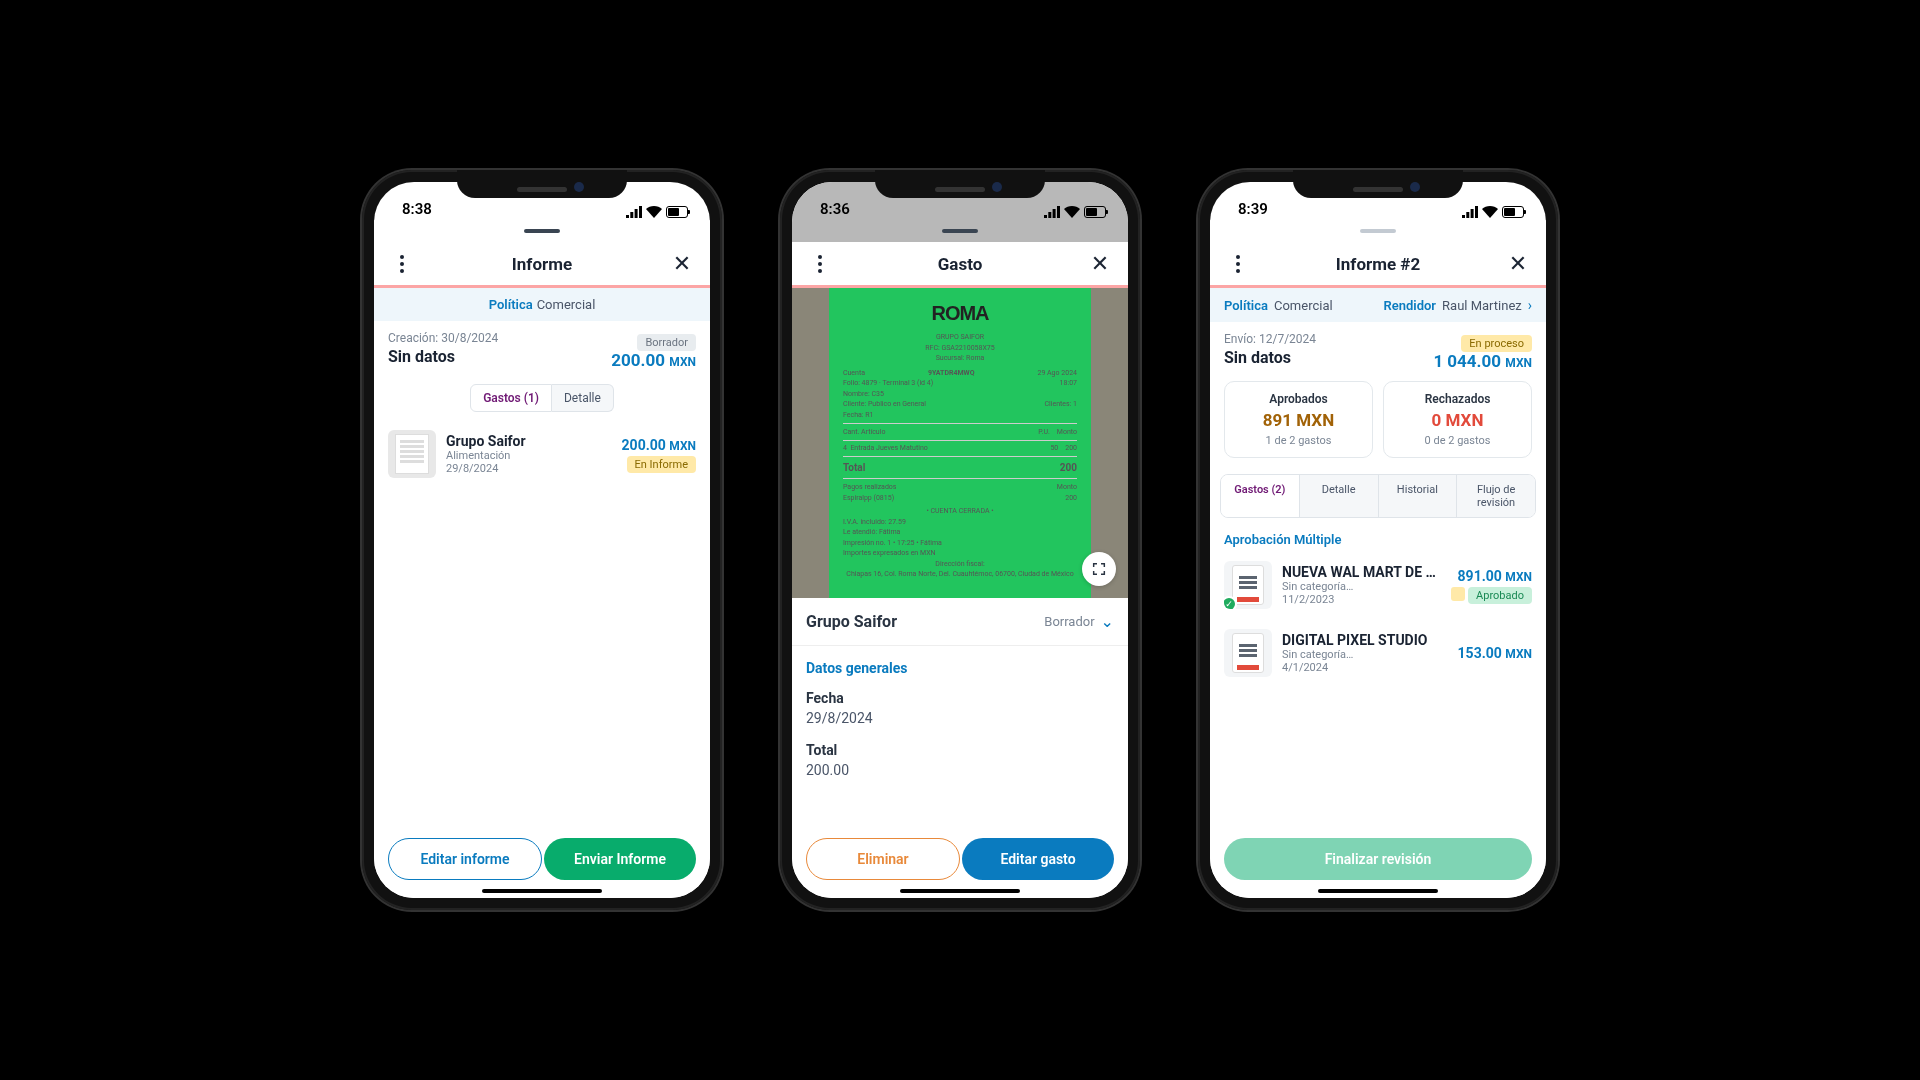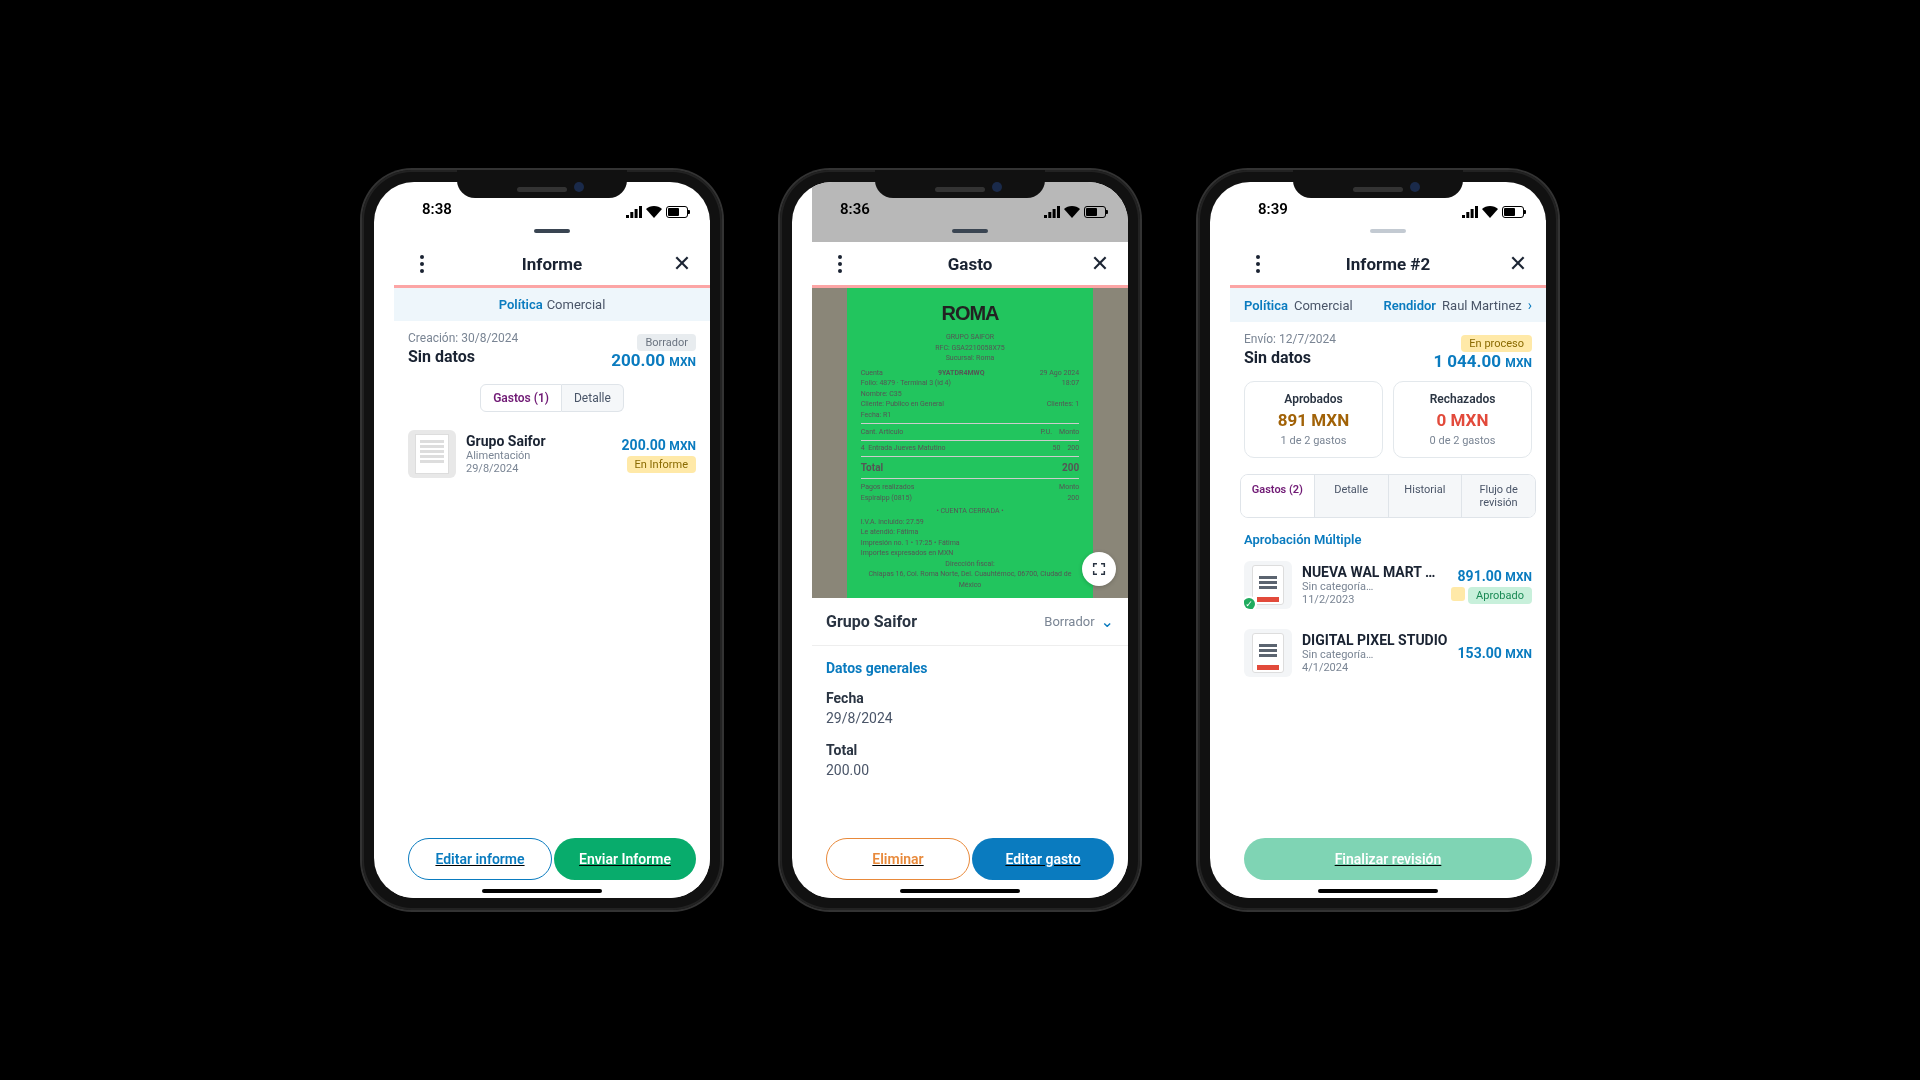--- a/index.html
+++ b/index.html
@@ -16,21 +16,21 @@
   .phone-frame::after {
     content: ""; position: absolute; top: 12px; left: 50%; transform: translateX(32px);
     width: 10px; height: 10px; background: #1a2a4a; border-radius: 50%; z-index: 6;
   }
   .phone-speaker {
     position: absolute; top: 17px; left: 50%; transform: translateX(-50%);
     width: 50px; height: 5px; background: #333; border-radius: 3px; z-index: 6;
   }
   .screen {
     width: 100%; height: 100%; background: #fff; border-radius: 40px; overflow: hidden;
-    position: relative; display: flex; flex-direction: column; padding-left: 20px;
+    position: relative; display: flex; flex-direction: column;
   }
   .statusbar {
     height: 38px; display: flex; align-items: flex-end; justify-content: space-between;
     padding: 0 22px 2px 28px; font-weight: 600; font-size: 15px;
   }
   .statusbar.grey { background: #b8b8b8; }
   .statusicons { display: flex; gap: 4px; align-items: center; }
   .ico-signal, .ico-wifi { width: 16px; height: 12px; }
   .ico-batt { width: 22px; height: 12px; border: 1.5px solid #000; border-radius: 3px; position: relative; }
   .ico-batt::after { content:""; position:absolute; right:-3px; top:3px; width:2px; height:4px; background:#000; border-radius:0 1px 1px 0; }
@@ -84,21 +84,21 @@
   .doc-icon::after { content:""; position:absolute; bottom:2px; left:4px; right:4px; height:5px; background:#e24a3b; }
   .check-badge { position:absolute; bottom:-3px; left:-3px; width:16px; height:16px; background:#1fab5e; border:2px solid #fff; border-radius:50%; display:flex; align-items:center; justify-content:center; color:#fff; font-size:9px; }
   .exp-body { flex:1; min-width:0; }
   .exp-name { font-size:14px; font-weight:700; color:#1a2332; white-space:nowrap; overflow:hidden; text-overflow:ellipsis; }
   .exp-cat { font-size:11px; color:#7a8594; }
   .exp-date { font-size:11px; color:#7a8594; }
   .exp-right { text-align:right; }
   .exp-right .amount { font-size:14px; }
   .mini-icon { width:14px; height:14px; background:#ffe9a8; border-radius:3px; display:inline-block; vertical-align:middle; margin-right:3px; }
 
-  .bottom-bar { margin-top:auto; padding:14px 14px 18px; display:flex; gap:2px; background:linear-gradient(to bottom, rgba(255,255,255,0), #fff 30%);text-decoration:underline; }
+  .bottom-bar { margin-top:auto; padding:14px 14px 18px; display:flex; gap:2px; background:linear-gradient(to bottom, rgba(255,255,255,0), #fff 30%); }
   .btn { flex:1; height:42px; border-radius:999px; font-size:14px; font-weight:600; display:flex; align-items:center; justify-content:center; cursor:pointer; border:none; }
   .btn.outline-blue { border:1.5px solid #0a7bbf; color:#0a7bbf; background:#fff; }
   .btn.green { background:#08ac6c; color:#fff; }
   .btn.green-light { background:#7fd4b4; color:#fff; }
   .btn.outline-orange { border:1.5px solid #e8893a; color:#e8893a; background:#fff; }
   .btn.blue { background:#0a7bbf; color:#fff; }
   .home-indicator { position:absolute; bottom:5px; left:50%; transform:translateX(-50%); width:120px; height:4px; background:#000; border-radius:3px; }
 
   
   .receipt-img { height:310px; background:#8a8678; display:flex; justify-content:center; position:relative; }

